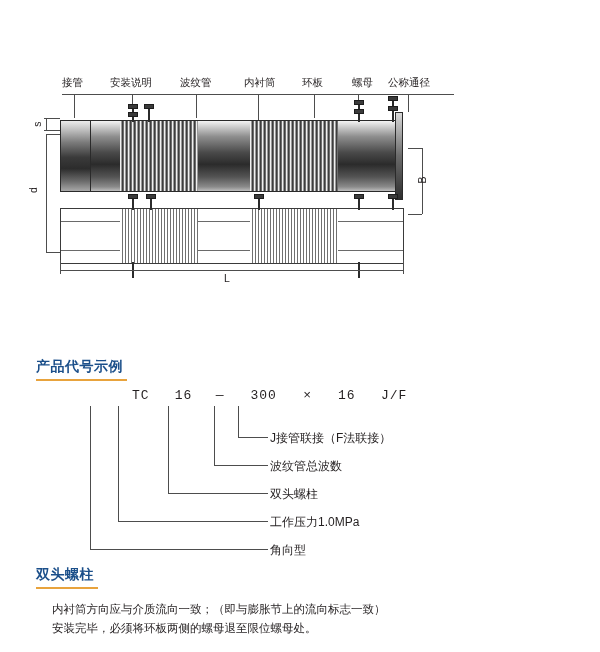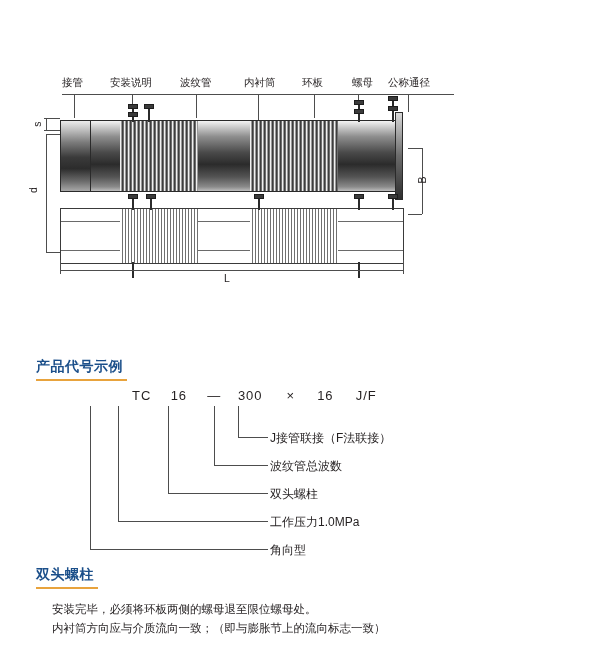--- a/index.html
+++ b/index.html
@@ -176,20 +176,21 @@
     width: 528px;
     height: 160px;
   }
   .code-row {
     position: absolute;
     left: 96px;
     top: 0;
     font-size: 13px;
     letter-spacing: 1px;
     white-space: nowrap;
+    font-family: Liberation Mono, monospace;
   }
   .code-row span { display: inline-block; }
   .fig2 .ldr { position: absolute; background: #4d4d4d; }
   .fig2 .note {
     position: absolute;
     font-size: 12px;
     white-space: nowrap;
     color: #231f20;
   }
 
@@ -329,17 +330,17 @@
     <div class="ldr hline" style="left:54px;  top:161px; width:178px;"></div>
     <div class="note" style="left:234px; top:154px;">角向型</div>
   </div>
 
   <div class="section-title" id="title-3">
     <span>双头螺柱</span>
     <span class="underline" style="width: 62px;"></span>
   </div>
 
   <div class="install-text">
+    <div>内衬筒方向应与介质流向一致；（即与膨胀节上的流向标志一致）</div>
     <div>安装完毕，必须将环板两侧的螺母退至限位螺母处。</div>
-    <div>内衬筒方向应与介质流向一致；（即与膨胀节上的流向标志一致）</div>
   </div>
 
 </div>
 
 </body></html>

